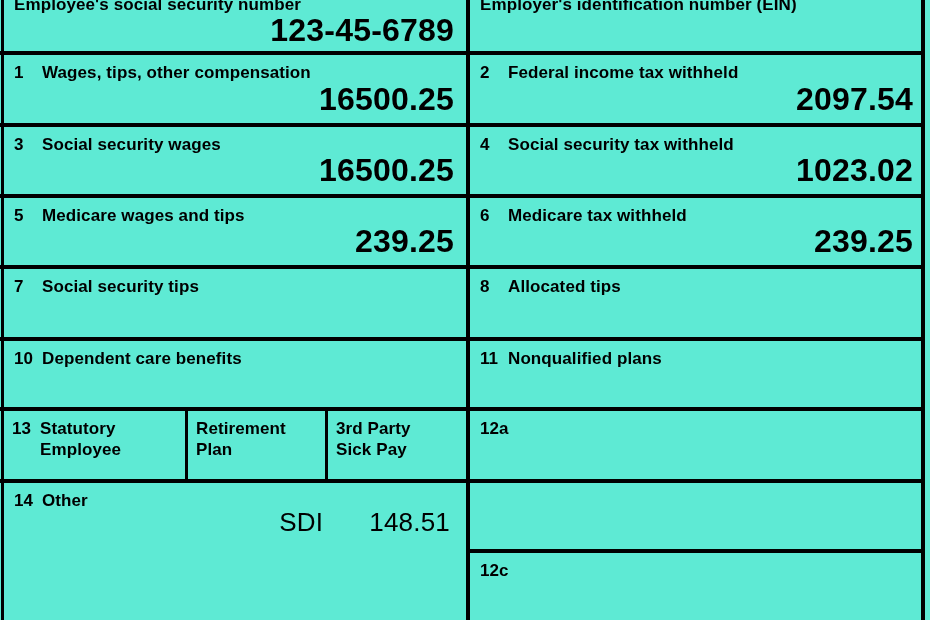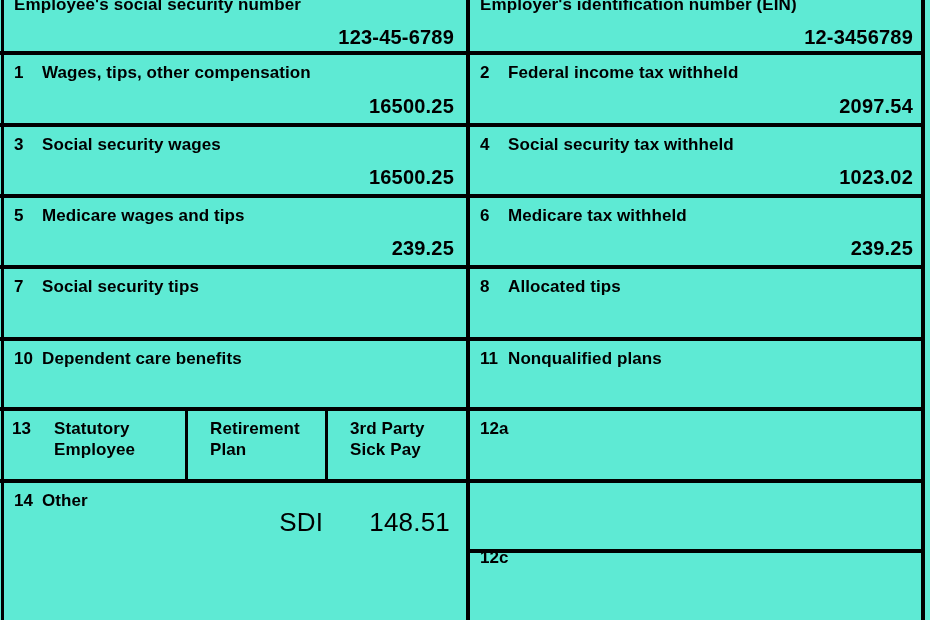--- a/index.html
+++ b/index.html
@@ -39,56 +39,56 @@
 
   .r0 { top: 0;     height: 51px; }
   .r1 { top: 55px;  height: 68px; }
   .r2 { top: 127px; height: 67px; }
   .r3 { top: 198px; height: 67px; }
   .r4 { top: 269px; height: 68px; }
   .r5 { top: 341px; height: 66px; }
   .r6 { top: 411px; height: 68px; }
   .r7l { top: 483px; height: 137px; }
   .r7r { top: 483px; height: 66px; }
-  .r8r { top: 540px; height: 50px; }
+  .r8r { top: 553px; height: 50px; }
 
   .lblrow {
     position: absolute;
     top: 7px;
     left: 10px;
     right: 6px;
     display: flex;
     align-items: flex-start;
     font-size: 17px;
     font-weight: 700;
     line-height: 21px;
     letter-spacing: 0.1px;
   }
   .lblrow .num { flex: 0 0 28px; }
   .lblrow.clipped { top: -6px; }
 
   .val {
     position: absolute;
     right: 12px;
     bottom: 5px;
-    font-size: 20px;
+    font-size: 32px;
     font-weight: 700;
     letter-spacing: 0.2px;
     white-space: nowrap;
   }
   .col-r .val { right: 8px; }
   .r0 .val { bottom: 2px; }
 
   
   .sub { position: absolute; top: 411px; height: 68px; border-radius: 20px; }
   .sub-1 { left: 4px;   width: 181px; }
   .sub-2 { left: 188px; width: 137px; }
   .sub-3 { left: 328px; width: 138px; }
   .sub .lblrow { left: 8px; }
-  .sub .two-line { display: block; margin-left: 14px; }
+  .sub .two-line { display: block; }
 
   
   .other-entry {
     position: absolute;
     top: 24px;
     right: 16px;
     display: flex;
     gap: 46px;
     font-size: 26px;
     font-weight: 400;
@@ -99,21 +99,20 @@
 <body>
 
 <div class="form">
 
   <div class="cell col-l r0">
     <div class="lblrow clipped">Employee's social security number</div>
     <div class="val">123-45-6789</div>
   </div>
   <div class="cell col-r r0">
     <div class="lblrow clipped">Employer's identification number (EIN)</div>
-    <div class="val">12-3456789</div>
   </div>
 
   <div class="cell col-l r1">
     <div class="lblrow">
       <span class="num">1</span>
       <span>Wages, tips, other compensation</span>
     </div>
     <div class="val">16500.25</div>
   </div>
   <div class="cell col-r r1">

